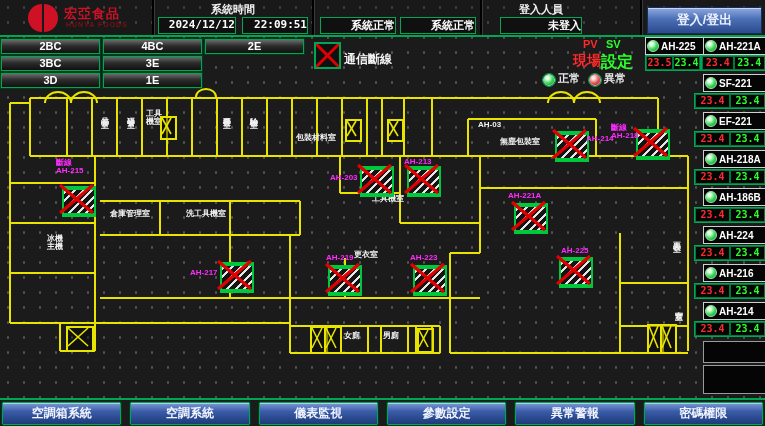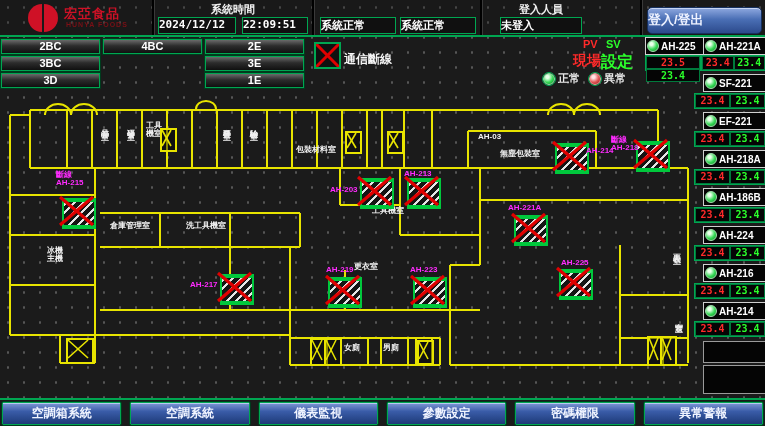--- a/index.html
+++ b/index.html
@@ -6,57 +6,57 @@
   #app{position:relative;width:765px;height:426px;overflow:hidden;background:#1b1b1b;
        font-family:"Liberation Sans","DejaVu Sans",sans-serif;color:#e8e8e8;
        background-image:radial-gradient(circle,#575757 1px,transparent 1.4px);
        background-size:16px 15px;}
   .abs{position:absolute;box-sizing:border-box;}
   
   #header{left:0;top:0;width:765px;height:37px;border-bottom:2px solid #00a651;background:rgba(20,20,20,.25);}
   .hsep{position:absolute;top:0;width:2px;height:35px;background:#000;border-right:1px solid #3a3a3a;}
   .htitle{position:absolute;top:2px;font-size:11px;font-weight:bold;color:#f0f0f0;text-align:center;}
   .hbox{position:absolute;top:17px;height:15px;background:#101010;border:1px solid #00a651;
-        color:#fff;font-size:11px;font-weight:bold;text-align:left;line-height:14px;}
+        color:#fff;font-size:11px;font-weight:bold;text-align:right;line-height:14px;}
   .mono{font-family:"DejaVu Sans Mono",monospace;}
   #logo-mark{position:absolute;left:28px;top:4px;width:30px;height:29px;}
   #logo-mark span{position:absolute;width:14px;height:28px;background:#cf1126;}
   #logo-mark .l{left:0;border-radius:14px 0 0 14px;}
   #logo-mark .r{left:16px;border-radius:0 14px 14px 0;}
   #logo-t1{position:absolute;left:64px;top:5px;font-size:13px;font-weight:bold;color:#cf1126;letter-spacing:1px;}
   #logo-t2{position:absolute;left:66px;top:21px;font-size:7px;font-weight:bold;color:#7a1016;letter-spacing:1px;}
-  #login-btn{position:absolute;left:647px;top:7px;width:113px;height:25px;border:1px solid #16305e;border-radius:5px;
+  #login-btn{position:absolute;left:647px;top:7px;width:113px;height:25px;border:1px solid #16305e;border-radius:0;
         background:linear-gradient(#8fa9e0,#4a6fb5 45%,#2c4a8c);color:#eef2ff;font-size:13px;font-weight:bold;
-        line-height:24px;box-shadow:inset 0 1px 0 #c5d4f5;cursor:pointer;}
-  
-  .btn-row{display:flex;justify-content:space-between;}
+        text-align:center;line-height:24px;box-shadow:inset 0 1px 0 #c5d4f5;cursor:pointer;}
+  
+  .btn-row{display:flex;}
   #area-grid{left:1px;top:38px;}
   .area-btn{width:97px;height:13px;margin:1px 3px 1px 0;border:1px solid #00a651;outline:1px solid #003b1d;
         background:linear-gradient(#6a6a6a,#2c2c2c 45%,#101010);color:#fff;font-size:11px;font-weight:bold;
         text-align:center;line-height:13px;cursor:pointer;}
   
   .xicon{border:2px solid #00a651;background:#101010;}
   #comm-label{left:344px;top:51px;font-size:12px;font-weight:bold;color:#f5f5f5;}
   .lgd{font-size:11px;font-weight:bold;}
   .led{display:inline-block;width:10px;height:10px;border-radius:50%;border:1px solid #9fdfab;
        background:radial-gradient(circle at 35% 30%,#eaffea 15%,#37d957 55%,#0a7f20);}
   .led.red{border-color:#f0a0a0;background:radial-gradient(circle at 35% 30%,#ffe2e2 15%,#e05555 55%,#8c1010);}
-  .ledbox{position:absolute;display:flex;align-items:center;gap:3px;}
+  .ledbox{position:absolute;display:flex;align-items:flex-end;gap:3px;}
   .ledbox .led{outline:1px solid #00a651;}
   
   .unit-box{position:absolute;height:16px;background:#050505;border:1px solid #cfcfcf;display:flex;align-items:center;
         gap:2px;padding:0 1px;cursor:pointer;}
   .unit-box .nm{color:#fff;font-size:10px;font-weight:bold;white-space:nowrap;}
   .val-pair{position:absolute;height:14px;border:1px solid #00a651;display:flex;background:#000;}
   .val{flex:1;border:1px solid #007a3c;background:#050505;font-family:"DejaVu Sans Mono",monospace;
        font-size:10px;font-weight:bold;text-align:center;line-height:11px;}
   .val.pv{color:#ff2a2a;}  .val.sv{color:#2bff2b;}
   .empty-box{position:absolute;background:#050505;border:1px solid #9a9a9a;}
   
-  #map{left:0;top:95px;width:647px;height:303px;}
+  #map{left:0;top:83px;width:647px;height:303px;}
   .mlabel{position:absolute;font-size:8px;line-height:8px;color:#f2f2f2;font-weight:bold;white-space:pre;}
   .mlabel.v{writing-mode:vertical-rl;letter-spacing:1px;}
   .mlabel.mag{color:#ff2bff;}
   .ahu{position:absolute;width:30px;height:27px;border:2px solid #00c83c;cursor:pointer;
        background:repeating-linear-gradient(-45deg,#e6e6e6 0 2px,#141414 2px 6px);
        box-shadow:inset 0 2px 0 #00c83c,inset 0 -2px 0 #00c83c;}
   .ahu svg,.stair svg{position:absolute;left:0;top:0;overflow:visible;}
   .stair{position:absolute;border:2px solid #e8e400;background:rgba(0,0,0,.4);}
   
   #footer{left:0;top:398px;width:765px;height:28px;border-top:2px solid #00a651;display:flex;gap:9px;padding:2px 2px 0 2px;box-sizing:border-box;}
@@ -306,21 +306,21 @@
 
   <div class="abs" id="panel" style="left:0;top:0;width:765px;height:426px;pointer-events:none">
       <div class="unit-box" style="left: 645px; top: 37px; width: 56px; pointer-events: auto;">
         <div class="led"></div>
         <div class="nm">AH-225</div>
       </div>
       <div class="unit-box" style="left: 703px; top: 37px; width: 61px; pointer-events: auto;">
         <div class="led"></div>
         <div class="nm">AH-221A</div>
       </div>
-      <div class="val-pair" style="left: 645px; top: 55px; width: 54px; flex-direction: column;">
+      <div class="val-pair" style="left: 645px; top: 55px; width: 54px;">
         <div class="val pv">23.5</div>
         <div class="val sv">23.4</div>
       </div>
       <div class="val-pair" style="left: 701px; top: 55px; width: 63px;">
         <div class="val pv">23.4</div>
         <div class="val sv">23.4</div>
       </div>
       <div class="unit-box" style="left: 703px; top: 74px; width: 61px; pointer-events: auto;">
         <div class="led"></div>
         <div class="nm">SF-221</div>
@@ -379,16 +379,16 @@
       </div>
       <div class="empty-box" style="left: 703px; top: 341px; width: 61px; height: 20px;"></div>
       <div class="empty-box" style="left: 703px; top: 365px; width: 61px; height: 27px;"></div>
     </div>
 
   <div class="abs" id="footer">
       <div class="fbtn">空調箱系統</div>
       <div class="fbtn">空調系統</div>
       <div class="fbtn">儀表監視</div>
       <div class="fbtn">參數設定</div>
+      <div class="fbtn">異常警報</div>
       <div class="fbtn">密碼權限</div>
-      <div class="fbtn">異常警報</div>
     </div>
 </div>
 
 </body></html>

